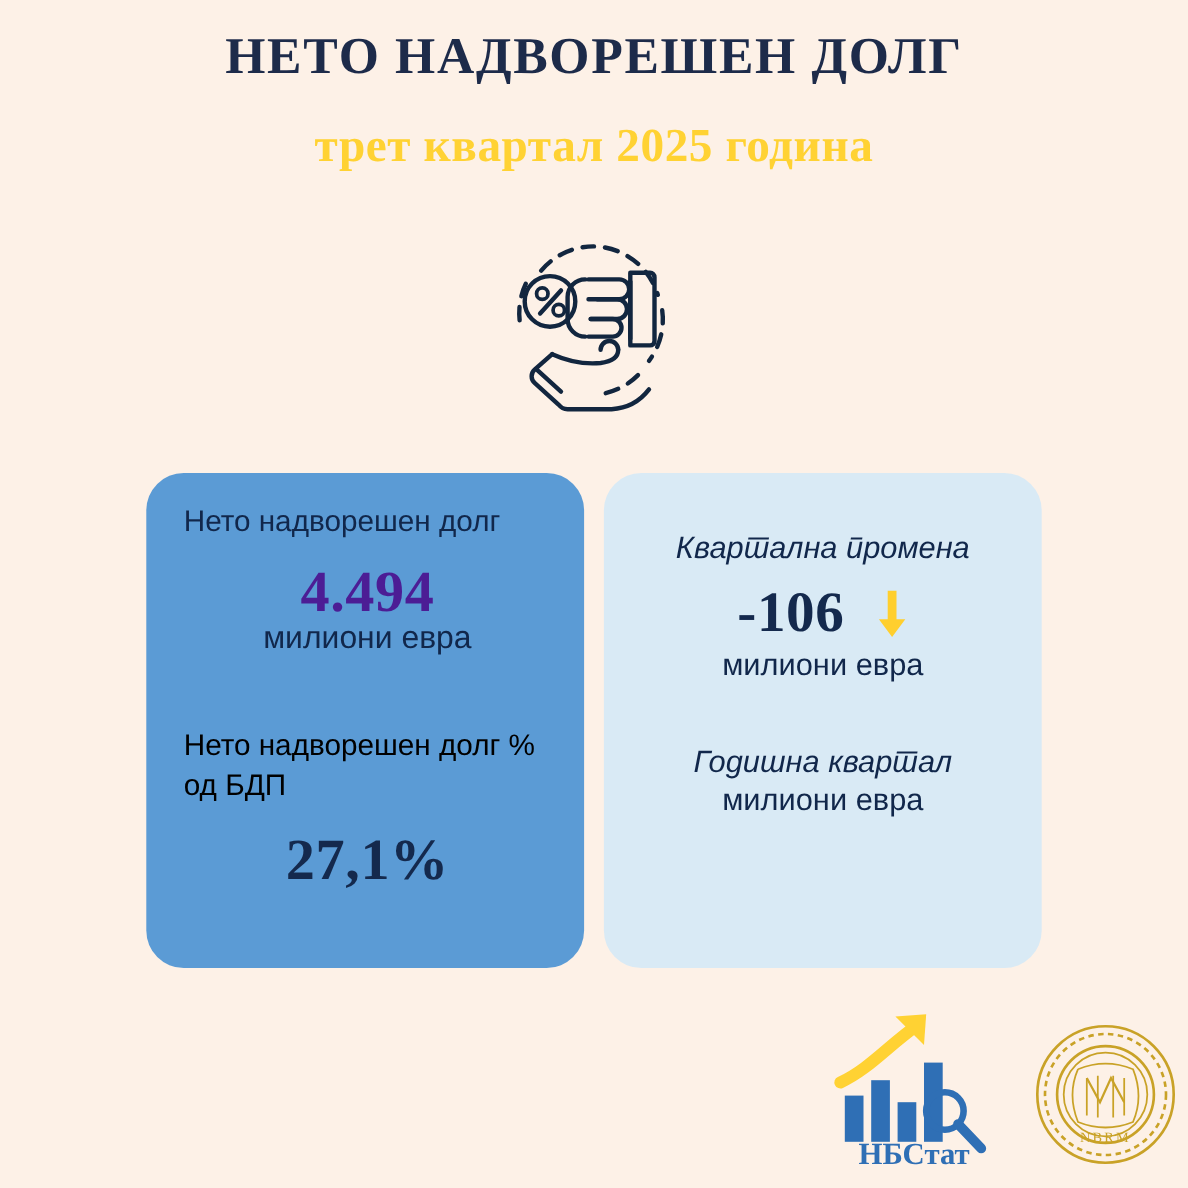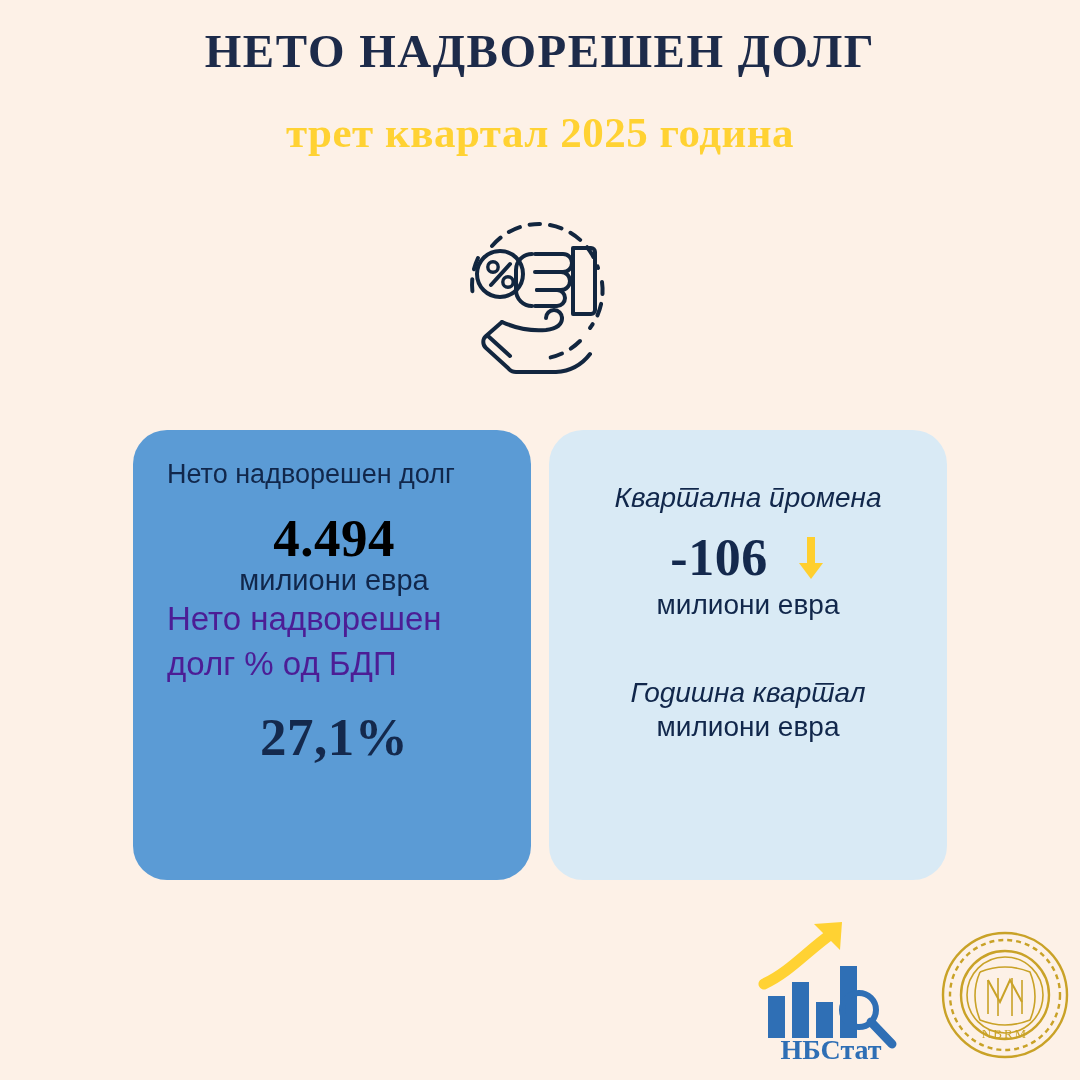--- a/index.html
+++ b/index.html
@@ -92,35 +92,36 @@
   .left-label {
     font-size: 27px;
     line-height: 1.35;
     color: #11274b;
     font-family: "Liberation Sans", sans-serif;
   }
   .left-value {
     font-family: "Liberation Serif", serif;
     font-weight: bold;
     font-size: 53px;
-    color: #000000;
+    color: #4c1d95;
     text-align: center;
     margin-top: 16px;
     letter-spacing: 0.5px;
   }
   .left-unit {
     font-size: 29px;
     color: #11274b;
     text-align: center;
     margin-top: -4px;
   }
   .left-label2 {
-    font-size: 33px;
+    font-size: 27px;
     line-height: 1.35;
-    color: #4c1d95;
+    color: #000000;
+    margin-top: 62px;
   }
   .left-value2 {
     font-family: "Liberation Serif", serif;
     font-weight: bold;
     font-size: 53px;
     color: #14294d;
     text-align: center;
     margin-top: 20px;
     letter-spacing: 0.5px;
   }

